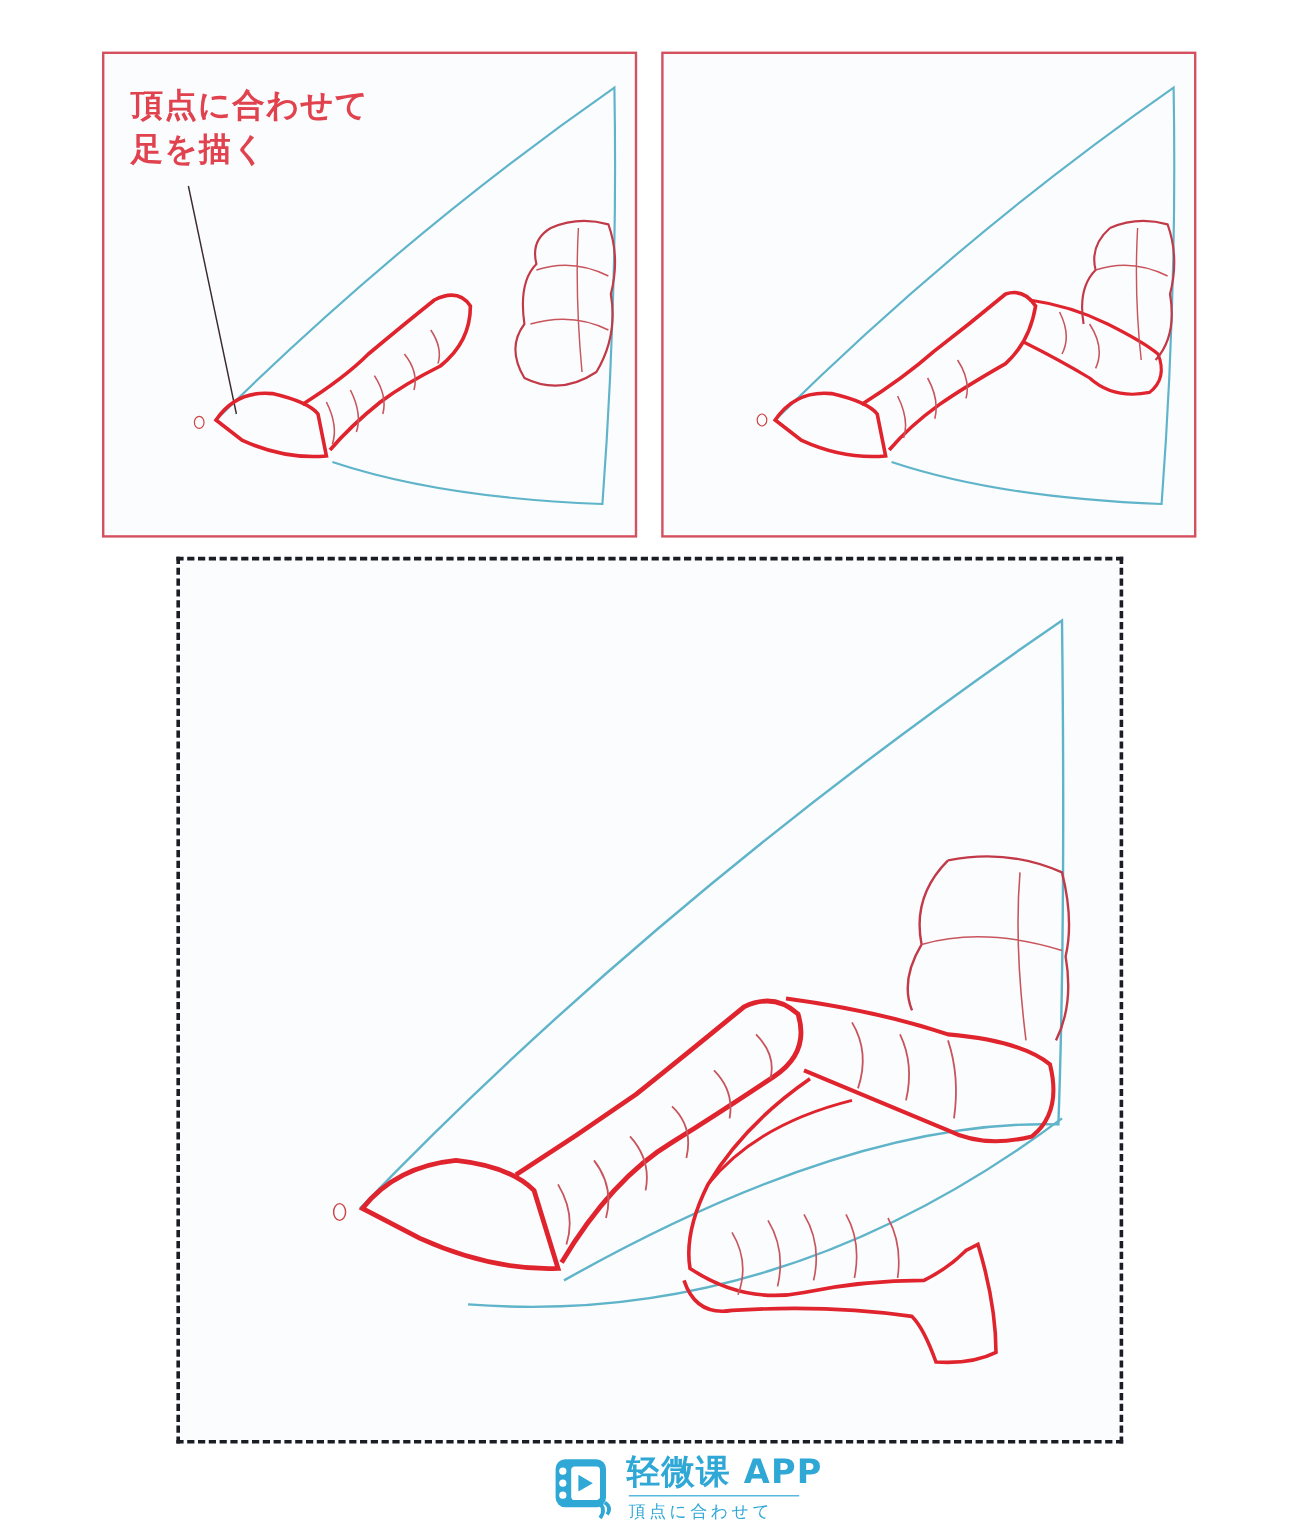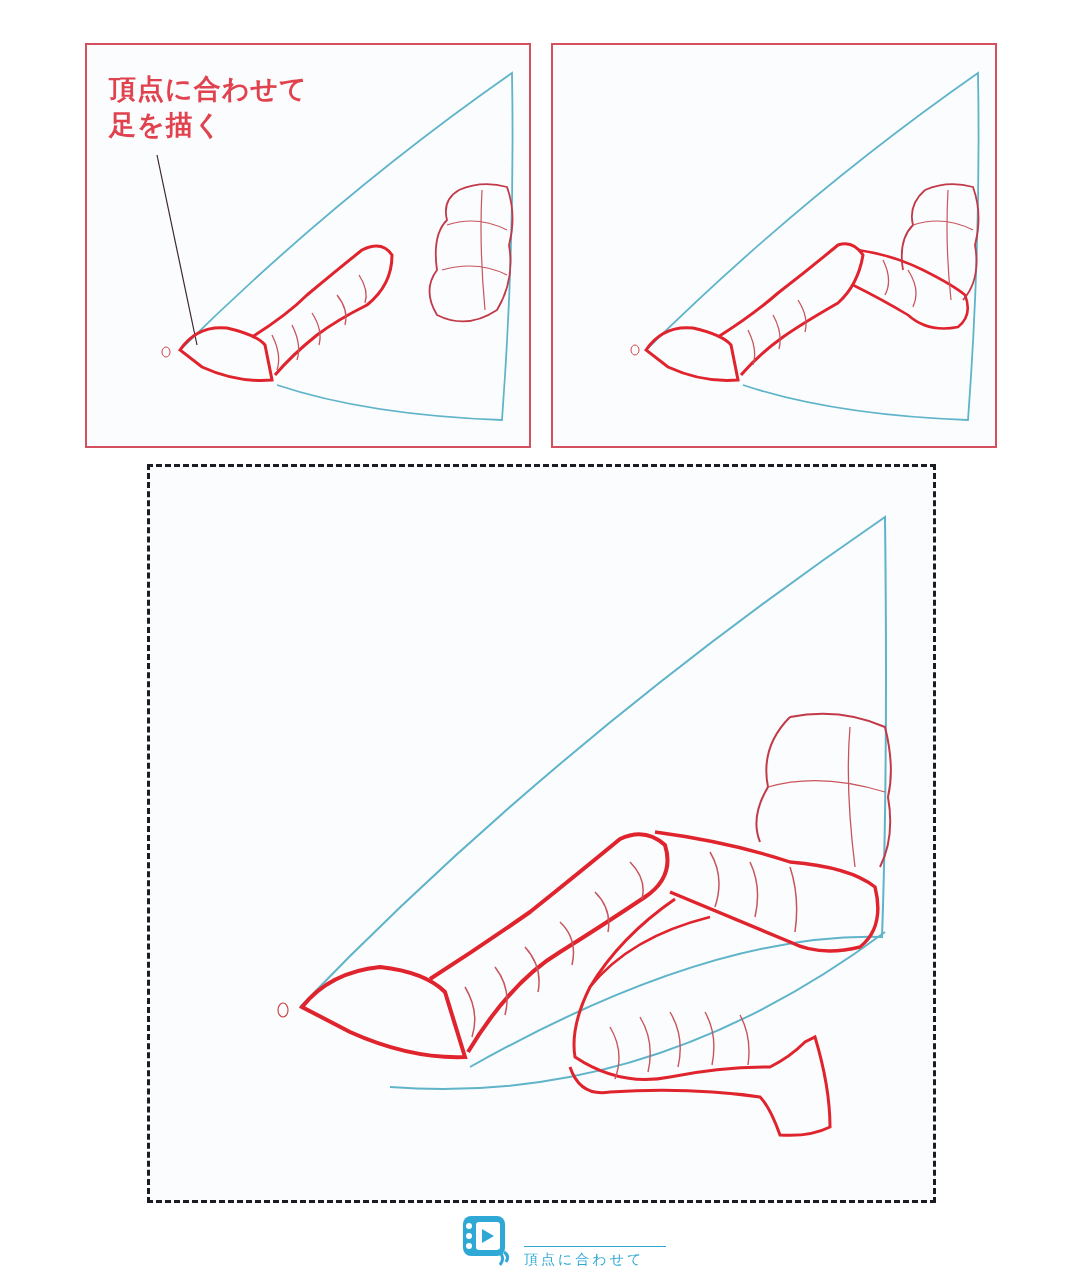--- a/index.html
+++ b/index.html
@@ -78,15 +78,16 @@
 <div class="logo">
   <svg class="logo-icon" viewBox="0 0 56 58">
     <rect x="3" y="6" width="42" height="40" rx="8" fill="#2fa8d6"></rect>
     <rect x="16" y="12" width="24" height="28" rx="3" fill="#ffffff"></rect>
     <circle cx="9" cy="16" r="3" fill="#ffffff"></circle>
     <circle cx="9" cy="26" r="3" fill="#ffffff"></circle>
     <circle cx="9" cy="36" r="3" fill="#ffffff"></circle>
     <path d="M22 19 L34 26 L22 33 Z" fill="#2fa8d6"></path>
     <path d="M38 40 Q46 48 40 55 M44 42 Q50 46 46 52" stroke="#2fa8d6" stroke-width="3" fill="none"></path>
   </svg>
+  <div class="logo-title">轻微课 APP</div>
   <div class="logo-rule"></div>
   <div class="logo-sub">頂点に合わせて</div>
 </div>
 
 </body></html>

